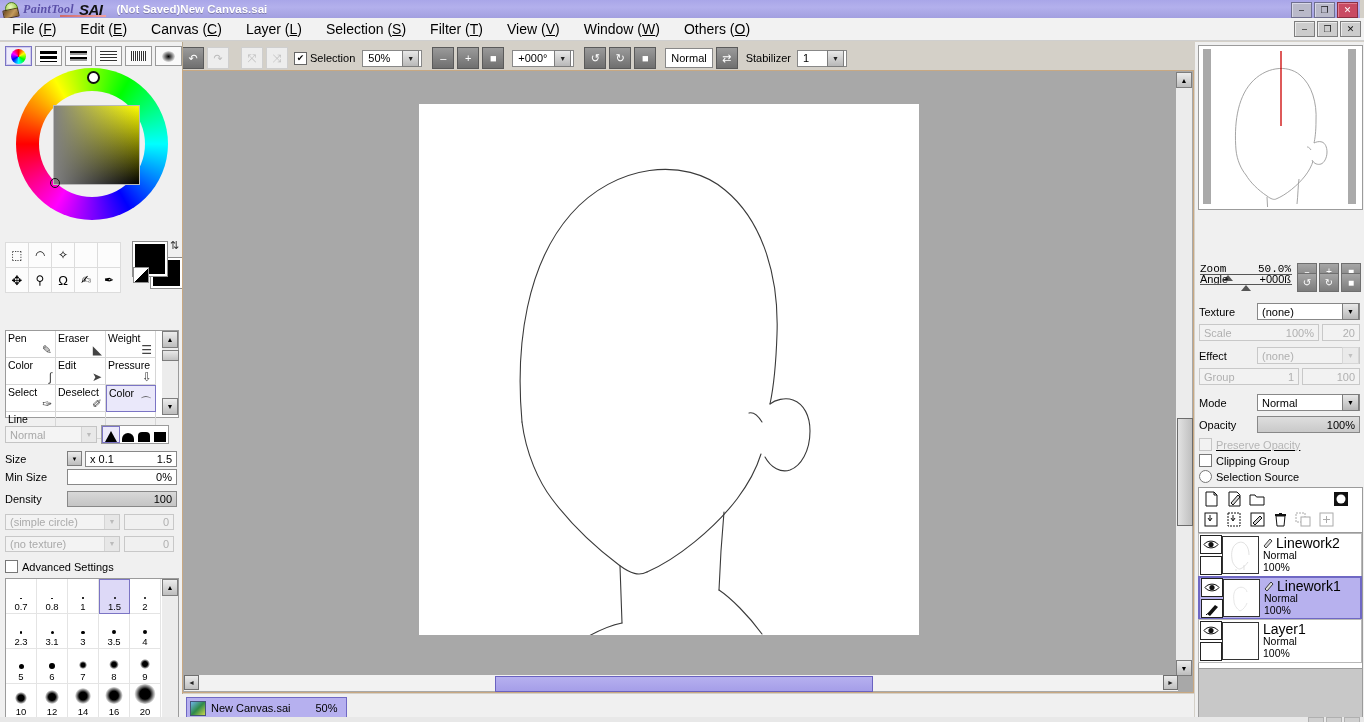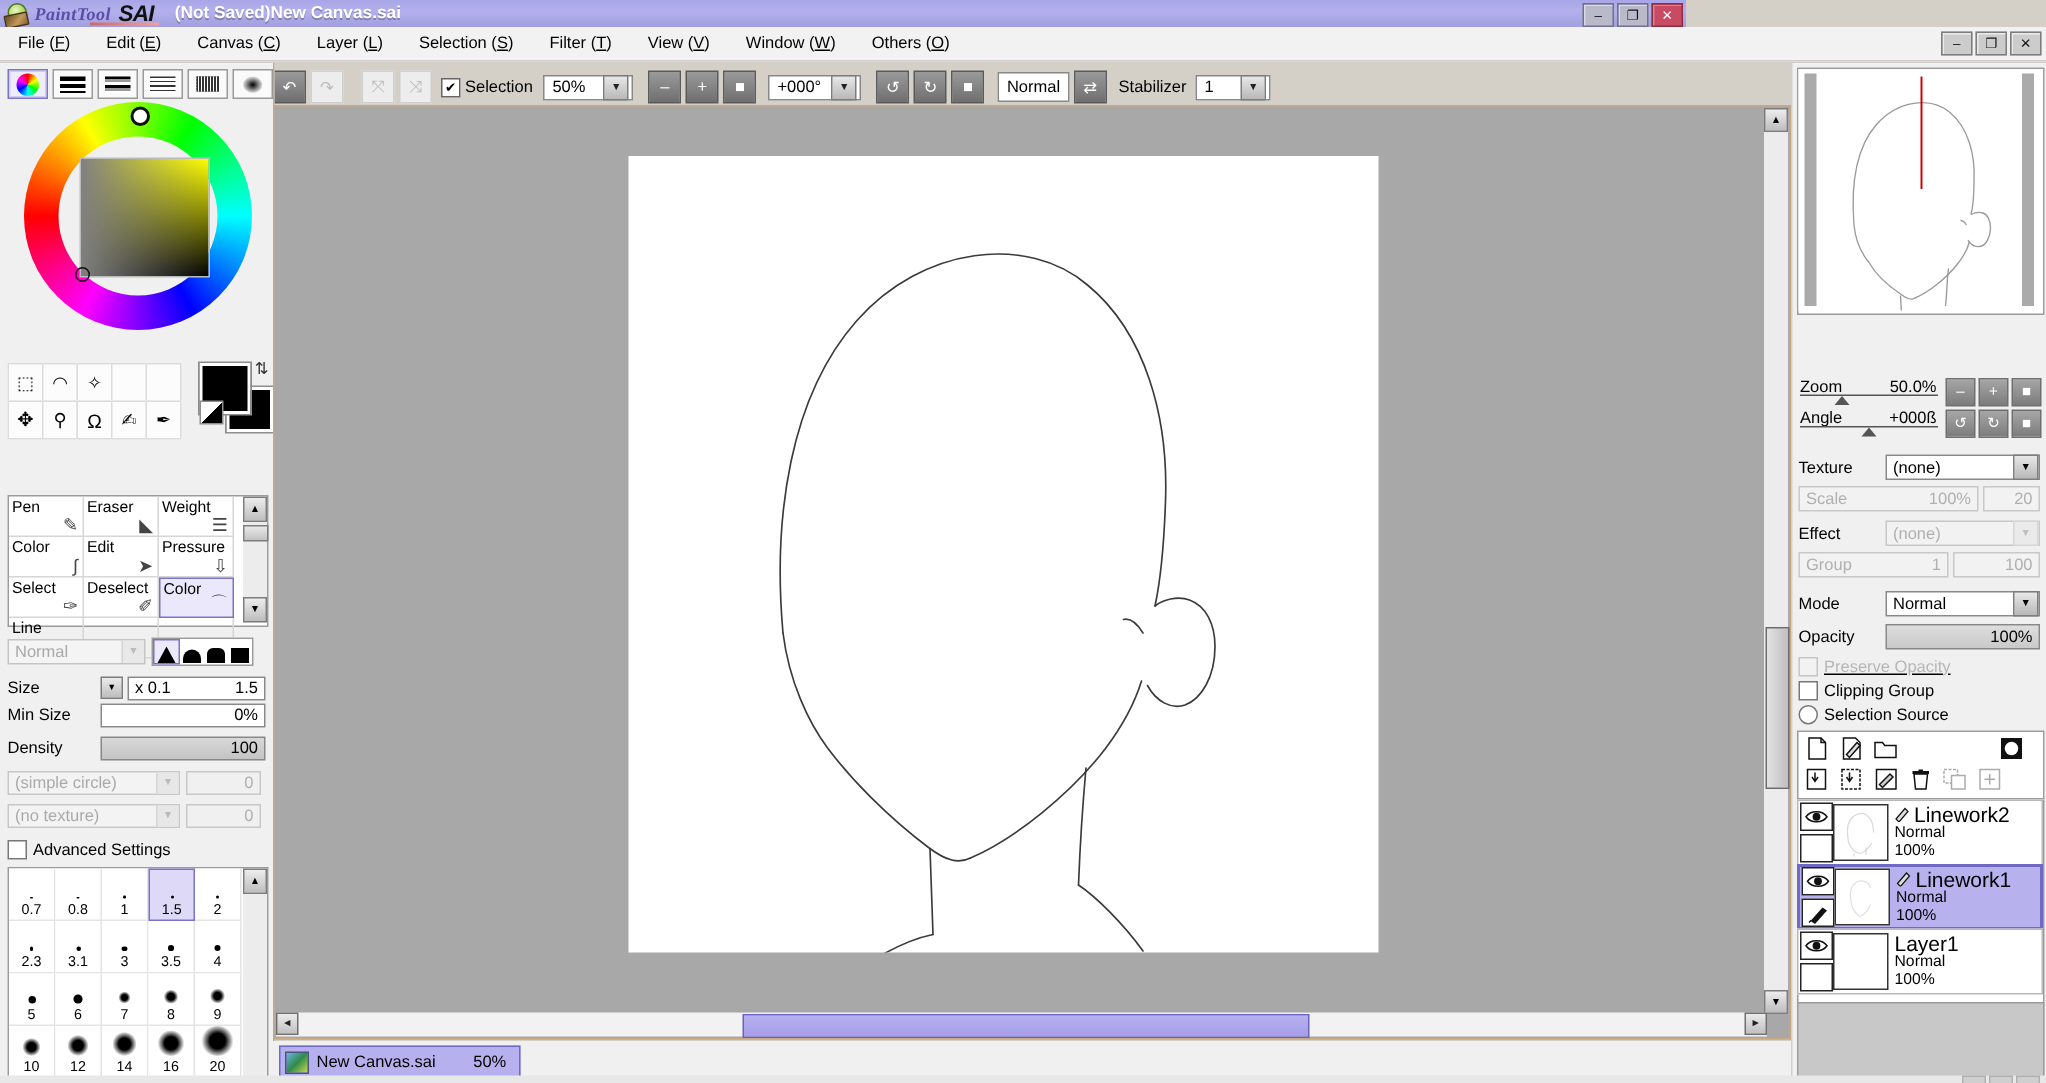--- a/index.html
+++ b/index.html
@@ -5,21 +5,21 @@
   html,body{margin:0;padding:0;}
   body{
     width:1364px;height:722px;overflow:hidden;
     font-family:"Liberation Sans","DejaVu Sans",sans-serif;
     font-size:11px;color:#000;background:#d4d0c8;
     -webkit-font-smoothing:none;
   }
   .app{position:relative;width:1364px;height:722px;}
 
   
-  .titlebar{position:absolute;left:0;top:0;width:1124px;height:18px;
+  .titlebar{position:absolute;left:0;top:0;width:1360px;height:18px;
     background:linear-gradient(to bottom,#a9a6e8,#b3b0ec 40%,#a29fe0);
     border-bottom:1px solid #8884c4;display:flex;align-items:center;}
   .sai-logo{display:flex;align-items:center;margin-left:3px;height:16px;}
   .logo-leaf{width:17px;height:16px;position:relative;}
   .logo-leaf .circ{position:absolute;left:2px;top:1px;width:11px;height:11px;border-radius:50%;
      background:radial-gradient(circle at 40% 35%,#eaf7c0,#9ccf4a 70%,#6ba32c);border:1px solid #4d7a20;}
   .logo-leaf .brush{position:absolute;left:0px;top:8px;width:14px;height:7px;
      background:linear-gradient(135deg,#6b4a22,#c49a5c 60%,#8a6029);transform:rotate(-12deg);
      border:1px solid #4a3214;border-radius:1px;}
   .pt-text{font-family:"Liberation Serif",serif;font-style:italic;font-weight:bold;
@@ -32,21 +32,21 @@
      text-shadow:0 1px 0 rgba(0,0,0,.25);}
   .wincontrols{position:absolute;right:2px;top:2px;display:flex;gap:2px;}
   .wbtn{width:19px;height:14px;border:1px solid #6f6f8f;background:#b9b9c9;
      display:flex;align-items:center;justify-content:center;font-size:9px;color:#111;
      box-shadow:inset 1px 1px 0 #d8d8e6;}
   .wbtn.close{background:#c94a63;color:#fff;border-color:#8a2e42;box-shadow:inset 1px 1px 0 #e07f92;}
 
   
   .menubar{position:absolute;left:0;top:18px;width:1364px;height:22px;background:#f2f2f2;
     border-bottom:1px solid #cfcfcf;display:flex;align-items:center;}
-  .menuitem{padding:3px 12px;font-size:11px;color:#000;cursor:default;white-space:nowrap;}
+  .menuitem{padding:3px 12px;font-size:14px;color:#000;cursor:default;white-space:nowrap;}
   .menuitem u{text-decoration:underline;}
   .mb-wincontrols{position:absolute;right:3px;top:3px;display:flex;gap:2px;}
   .mb-wincontrols .wbtn{background:#ccc;border:1px solid #7d7d7d;box-shadow:inset 1px 1px 0 #ebebeb;}
 
   
   .toolbar{position:absolute;left:182px;top:46px;width:1012px;height:24px;
     display:flex;align-items:center;gap:3px;}
   .tbtn{width:20px;height:20px;border:1px solid #8a8a8a;background:linear-gradient(#f8f8f8,#d0d0d0);
     display:flex;align-items:center;justify-content:center;font-size:11px;color:#333;}
   .tbtn.dark{background:linear-gradient(#9a9a9a,#6f6f6f);color:#fff;border-color:#5a5a5a;}
@@ -639,21 +639,21 @@
                      C 128 112 125 117 122 118 C 119 119 115 118 113 114"></path>
             <path d="M 112 104 C 110 101 109 101 108 101"></path>
             <path d="M 68 151 L 69 169"></path>
             <path d="M 100 133 C 99 140 99 149 98 158"></path>
           </g>
           <line x1="82" y1="5" x2="82" y2="80" stroke="#cc0000" stroke-width="1.3"></line>
         </svg>
       </div>
     </div>
 
-    <div class="sliderrow" style="top:209px;">
+    <div class="sliderrow" style="top:220px;font-family:Liberation Mono, monospace;">
       <div style="position:relative;width:98px;height:20px;">
         <span class="slabel" style="position:absolute;left:2px;top:1px;">Zoom</span>
         <span style="position:absolute;right:4px;top:1px;font-size:11px;margin-left:10px;">50.0%</span>
         <div class="strack"></div>
         <div class="sknob" style="left:25px;"></div>
       </div>
       <div class="rbtns">
         <div class="rbtn">–</div>
         <div class="rbtn">+</div>
         <div class="rbtn">■</div>

